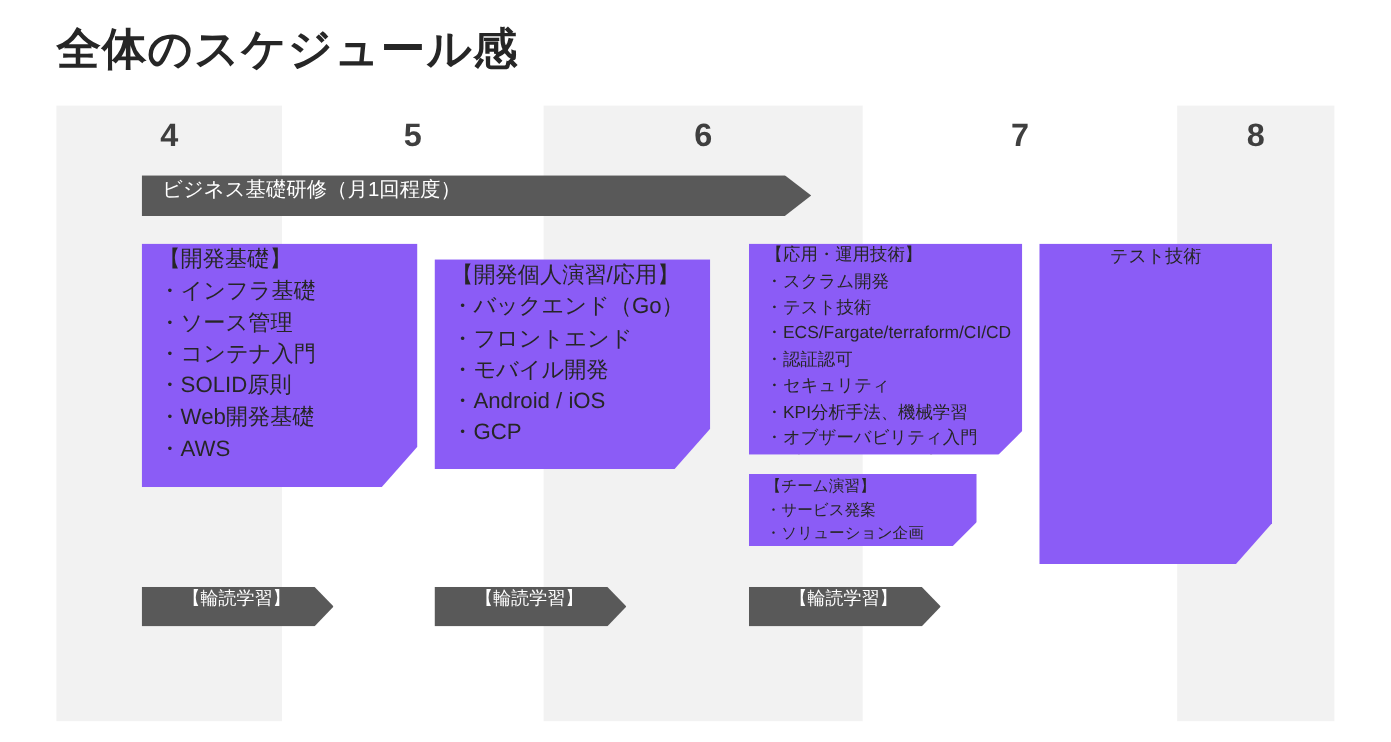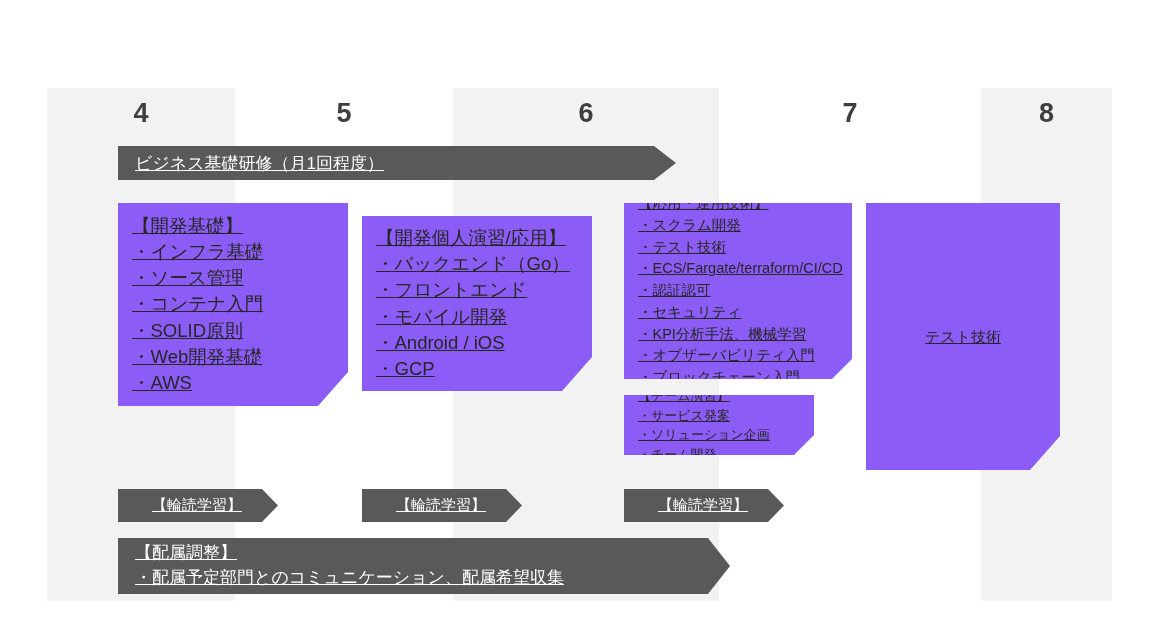--- a/index.html
+++ b/index.html
@@ -46,22 +46,21 @@
     font-weight: bold;
     color: #3f3f3f;
     text-align: center;
   }
 
   
   .chev {
     position: absolute;
     box-sizing: border-box;
     display: flex;
-    align-items: center;
-    text-decoration: underline;
+    align-items: flex-start;
   }
   .chev-gray {
     background: #595959;
     color: #ffffff;
   }
   .chev-yellow {
     background: #8b5cf6;
     color: #262626;
   }
   .clip-arrow {
@@ -91,20 +90,21 @@
   #team-ex .txt { font-size: 13px; line-height: 1.5; }
   #team-dev .txt { font-size: 15px; width: 100%; text-align: center; padding-left: 0; }
   .rindoku .txt { font-size: 15px; padding-left: 14px; }
   #assign .txt { font-size: 17px; padding-left: 17px; line-height: 1.45; }
 </style>
 </head>
 <body>
 
 <div id="slide">
 
+  <div id="title">全体のスケジュール感</div>
 
   <div class="band shade" style="left:47px;  width:188px;"></div>
   <div class="band plain" style="left:235px; width:218px;"></div>
   <div class="band shade" style="left:453px; width:266px;"></div>
   <div class="band plain" style="left:719px; width:262px;"></div>
   <div class="band shade" style="left:981px; width:131px;"></div>
 
   <div class="month-label" style="left:47px;  width:188px;">4</div>
   <div class="month-label" style="left:235px; width:218px;">5</div>
   <div class="month-label" style="left:453px; width:266px;">6</div>
@@ -160,18 +160,14 @@
   <div class="chev chev-gray clip-arrow-sm rindoku" style="left:118px; top:489px; width:160px; height:33px;">
     <span class="txt">【輪読学習】</span>
   </div>
   <div class="chev chev-gray clip-arrow-sm rindoku" style="left:362px; top:489px; width:160px; height:33px;">
     <span class="txt">【輪読学習】</span>
   </div>
   <div class="chev chev-gray clip-arrow-sm rindoku" style="left:624px; top:489px; width:160px; height:33px;">
     <span class="txt">【輪読学習】</span>
   </div>
 
-  <div id="assign" class="chev chev-gray clip-arrow" style="left:118px; top:538px; width:612px; height:56px;">
-    <span class="txt">【配属調整】
-・配属予定部門とのコミュニケーション、配属希望収集</span>
-  </div>
 
 </div>
 
 </body></html>

